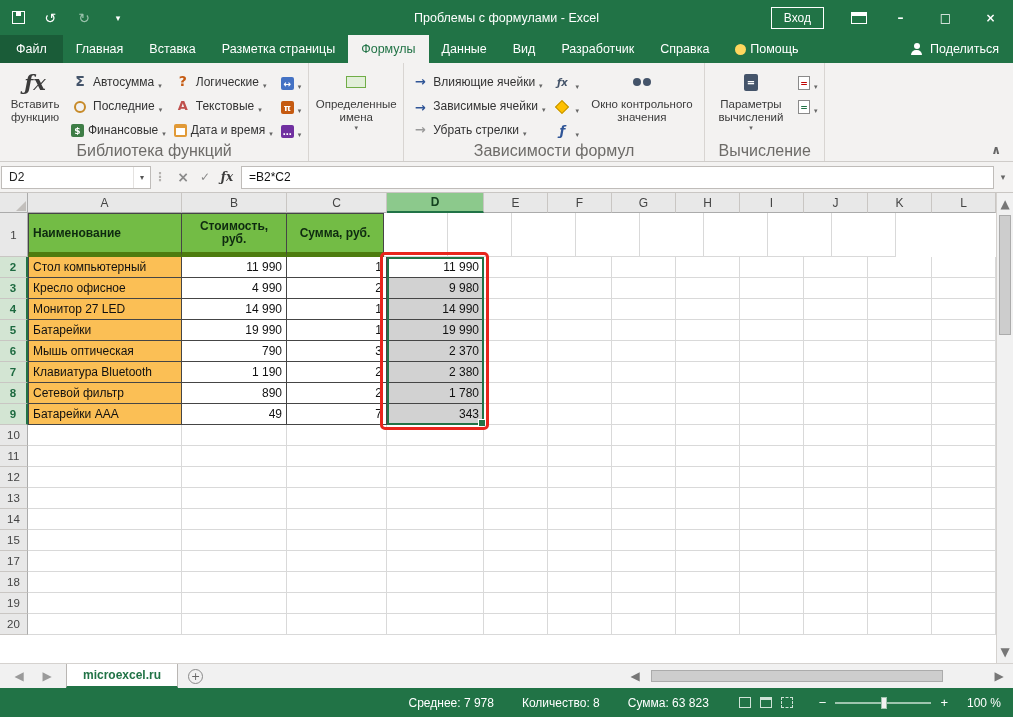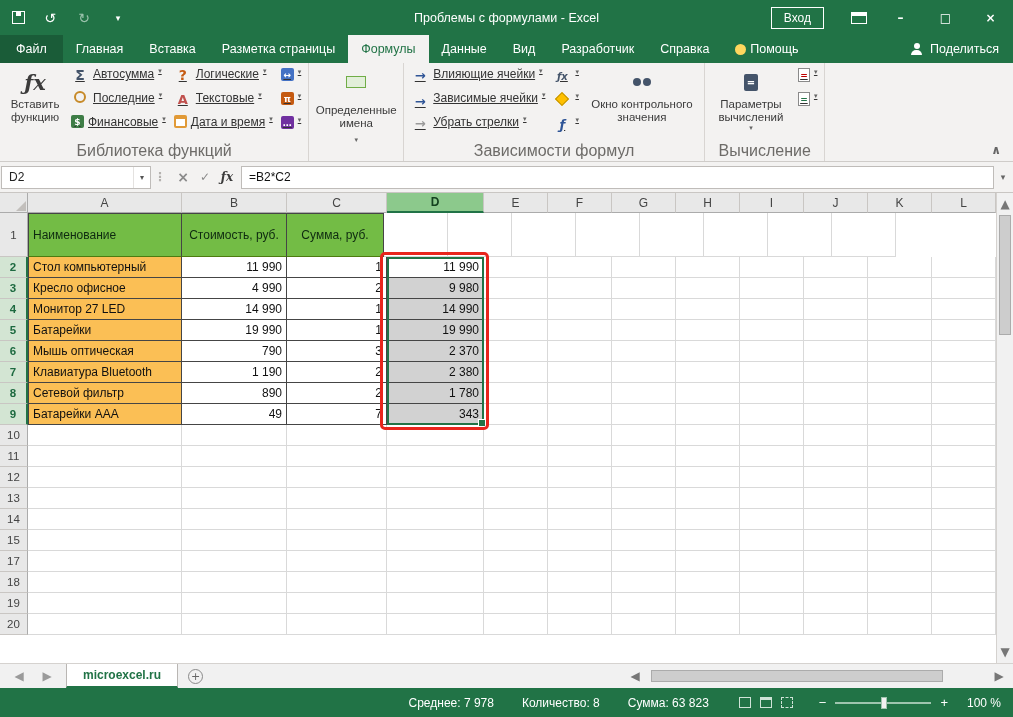--- a/index.html
+++ b/index.html
@@ -26,21 +26,21 @@
   .share{margin-left:auto;display:flex;align-items:center;gap:6px;padding:0 14px;}
 
   
   .ribbon{height:99px;background:#F3F2F1;border-bottom:1px solid #CFCCC9;display:flex;position:relative;flex:0 0 auto;}
   .rgroup{position:relative;display:flex;align-items:flex-start;padding:2px 3px 15px 3px;border-right:1px solid #D8D5D2;height:100%;}
   .glabel{position:absolute;bottom:1px;left:0;right:0;text-align:center;font-size:16px;color:#6d6b68;white-space:nowrap;}
   .bigbtn{display:flex;flex-direction:column;align-items:center;text-align:center;font-size:11.5px;line-height:13px;color:#3b3b3b;padding:4px 3px;}
   .bigbtn .bigic{height:26px;display:flex;align-items:center;justify-content:center;margin-bottom:3px;}
   .caret{font-size:7px;color:#666;line-height:7px;}
   .rcol{display:flex;flex-direction:column;gap:2px;padding-top:2px;}
-  .sbtn{display:flex;align-items:flex-start;height:22px;padding:0 4px;font-size:12px;color:#333;gap:4px;white-space:nowrap;text-decoration:underline;}
+  .sbtn{display:flex;align-items:flex-end;height:22px;padding:0 4px;font-size:12px;color:#333;gap:4px;white-space:nowrap;}
   .collapse-ribbon{position:absolute;right:8px;bottom:3px;color:#666;font-size:10px;}
 
   
   .ic{display:inline-flex;align-items:center;justify-content:center;width:18px;height:16px;
       font-weight:bold;font-size:12px;font-family:"DejaVu Sans",sans-serif;flex:0 0 auto;}
   .fx-big-icon{width:34px;height:24px;font-family:"DejaVu Serif",serif;font-style:italic;font-size:21px;color:#3b3b3b;font-weight:bold;}
   .fx-big-icon::before{content:"ƒx";}
   .autosum-icon::before{content:"Σ";color:#44546A;font-size:14px;}
   .recent-icon{width:12px;height:12px;border:2px solid #C78A28;border-radius:50%;margin:0 3px;}
   .financial-icon{width:13px;height:13px;background:#3E7D46;border-radius:2px;color:#fff;font-size:9px;}
@@ -118,21 +118,21 @@
   .colhdr{height:20px;background:#E8E8E8;border-right:1px solid #C9C6C3;border-bottom:1px solid #ABABAB;
           display:flex;align-items:center;justify-content:center;font-size:12px;color:#444;flex:0 0 auto;}
   .colhdr.sel{background:#8CC98C;color:#14421f;font-weight:bold;border-bottom:2px solid #217346;}
   .grow{display:flex;height:21px;}
   .grow.r1{height:44px;}
   .rowhdr{width:28px;background:#E8E8E8;border-right:1px solid #ABABAB;border-bottom:1px solid #C9C6C3;
           display:flex;align-items:center;justify-content:center;font-size:11.5px;color:#444;flex:0 0 auto;}
   .rowhdr.sel{background:#D3E5D3;color:#1d6a40;font-weight:bold;border-right:2px solid #217346;}
   .cell{border-right:1px solid #D9D9D9;border-bottom:1px solid #D9D9D9;display:flex;align-items:center;
         padding:0 4px;font-size:12px;color:#111;overflow:hidden;white-space:nowrap;background:#fff;flex:0 0 auto;}
-  .t-hdr{background:#73BC45;font-weight:normal;border-right:1px solid #454545;border-bottom:1px solid #4d7c0f;
+  .t-hdr{background:#73BC45;font-weight:bold;border-right:1px solid #454545;border-bottom:5px solid #4d7c0f;
          justify-content:center;text-align:center;white-space:normal;line-height:13px;color:#0e2a10;}
   .t-hdr.first{justify-content:flex-start;text-align:left;}
   .bt{border-top:1px solid #454545;}
   .bl{border-left:1px solid #454545;}
   .t-name{background:#FBBF55;border-right:1px solid #454545;border-bottom:1px solid #454545;}
   .t-num{justify-content:flex-end;border-right:1px solid #454545;border-bottom:1px solid #454545;}
   .t-sel{background:#D2D2D2;}
   .t-sel.active-cell{background:#fff;}
   .sel-outline{position:absolute;border:2px solid #217346;pointer-events:none;}
   .sel-outline::after{content:"";position:absolute;right:-4px;bottom:-4px;width:6px;height:6px;background:#217346;border:1px solid #fff;}
@@ -270,21 +270,21 @@
           </div>
           <div class="sbtn">
             <span class="ic more-functions-icon"></span>
             <span class="caret">▾</span>
           </div>
         </div>
       <div class="glabel">Библиотека функций</div>
     </div>
 
     <div class="rgroup">
-      <div class="bigbtn" style="width:88px;gap:6px;">
+      <div class="bigbtn" style="width:88px;">
         <span class="bigic">
             <span class="ic name-tag-icon"></span>
           </span>
         <span>Определенные имена</span>
         <span class="caret">▾</span>
       </div>
     </div>
 
     <div class="rgroup">
       <div class="rcol" id="audit-col">

